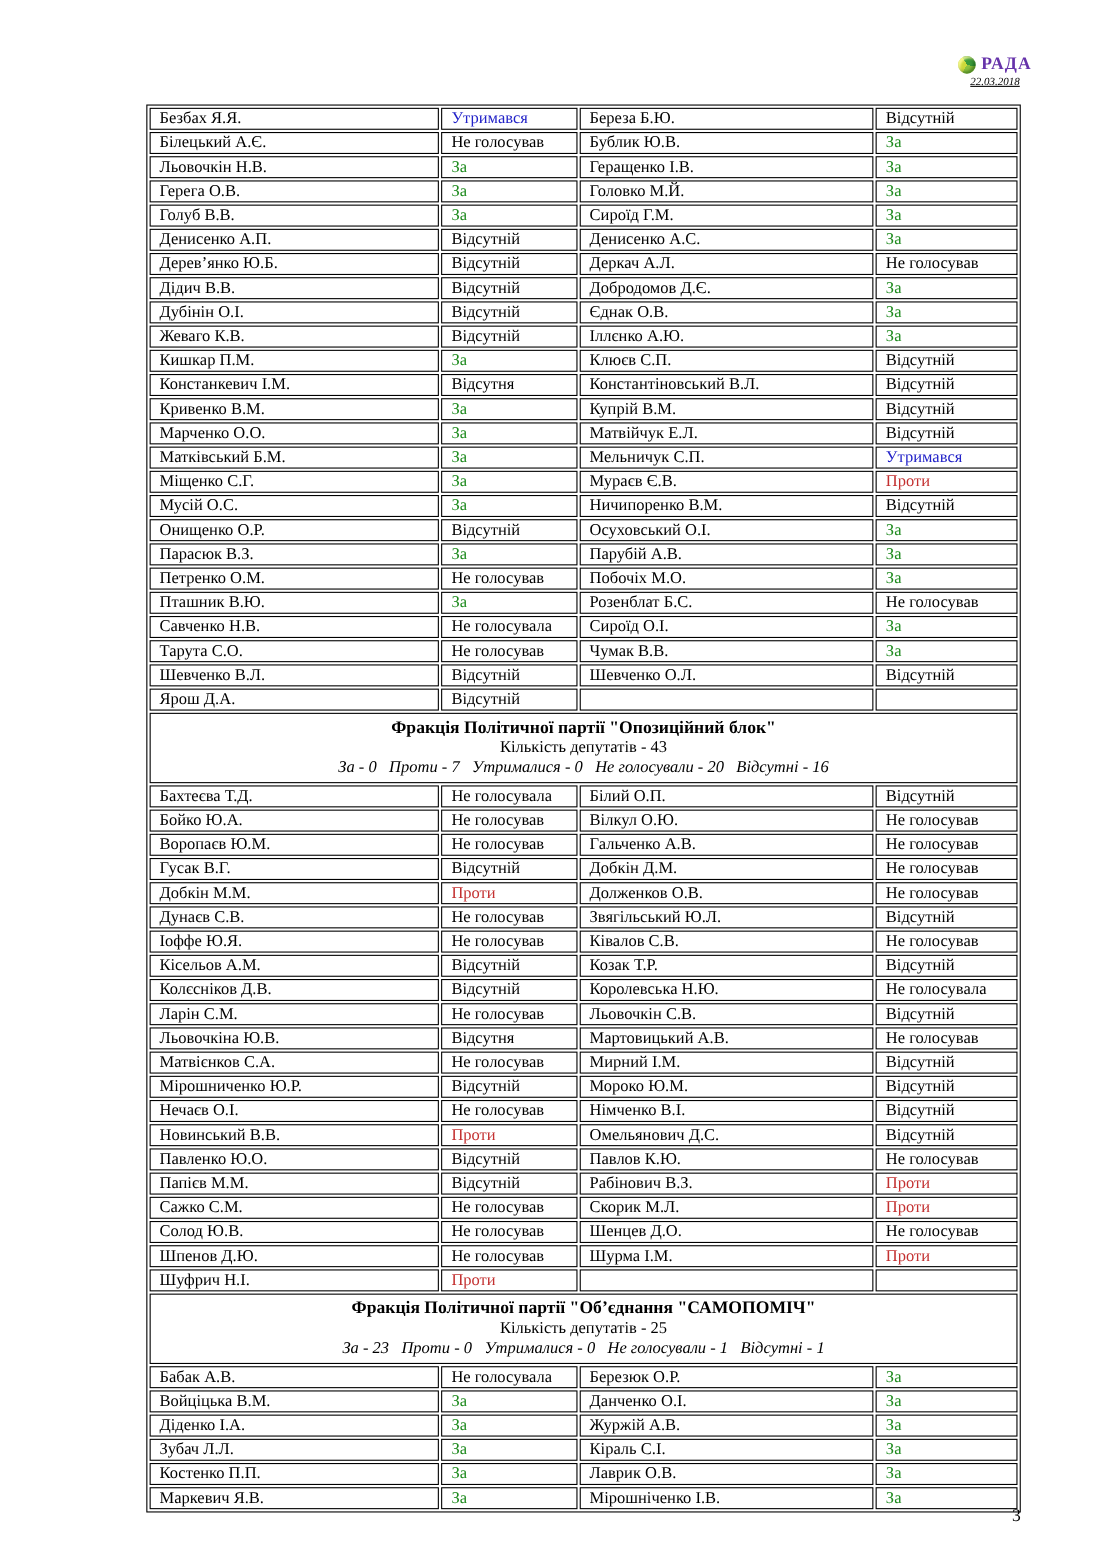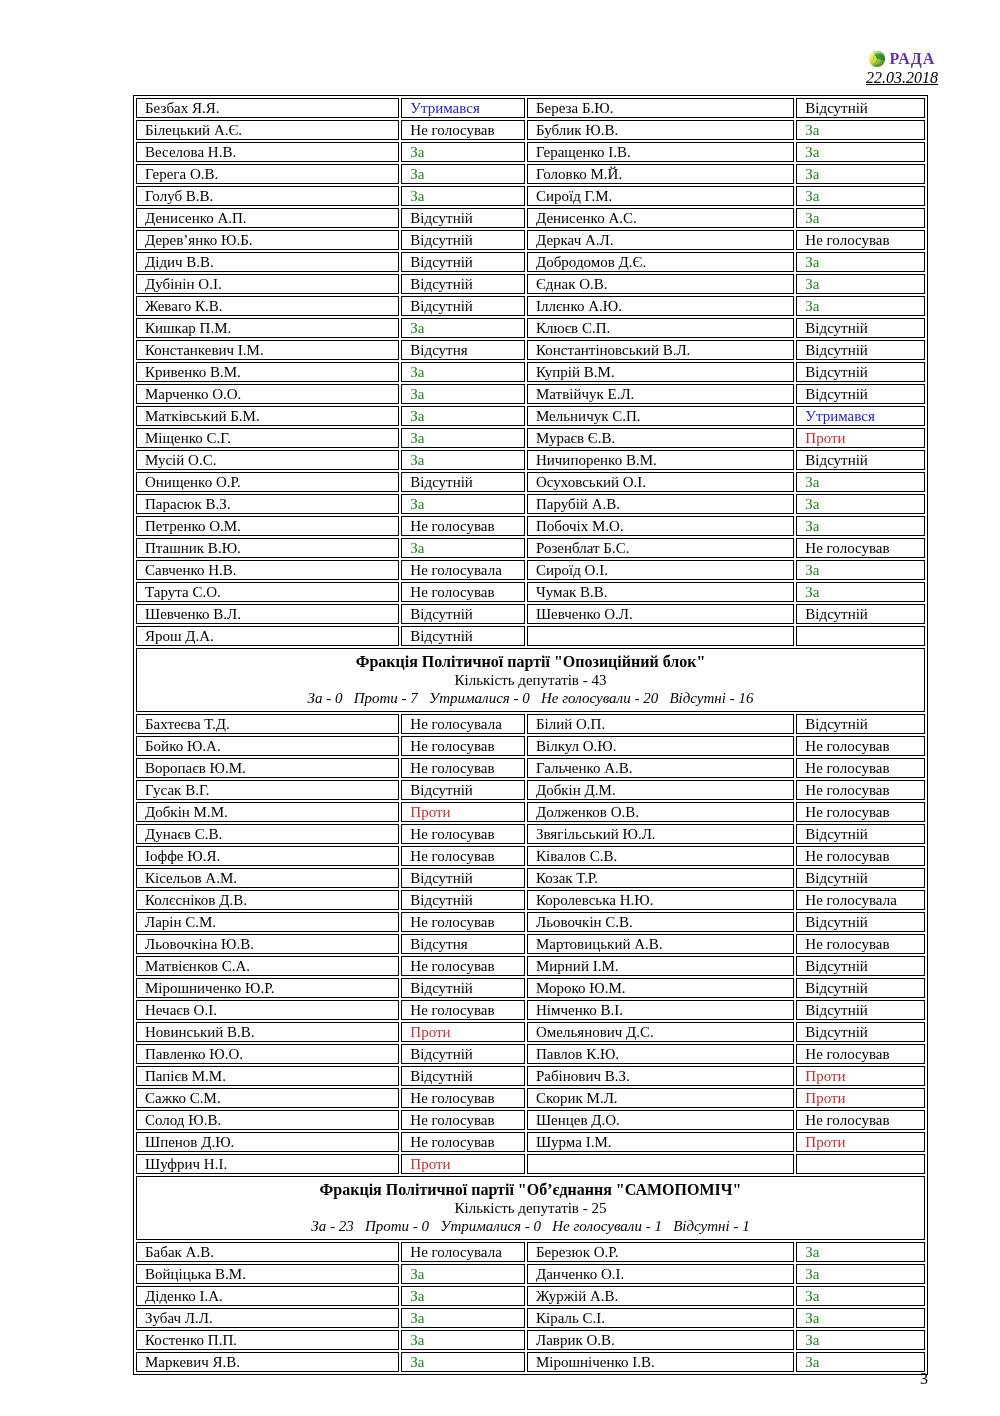--- a/index.html
+++ b/index.html
@@ -8,21 +8,21 @@
     font-family:"Liberation Serif","DejaVu Serif",serif;color:#000;
   }
   .logo-wrap{position:absolute;top:50px;right:62px;text-align:center;}
   .logo-line{display:flex;align-items:center;gap:5px;justify-content:center;}
   .logo-ball{
     width:16px;height:16px;border-radius:50%;
     background:conic-gradient(from 210deg,#cdd93a 0 120deg,#3a9a3a 120deg 250deg,#8fc43f 250deg 360deg);
     box-shadow:inset -2px -2px 3px rgba(0,60,0,.45), inset 2px 2px 2px rgba(255,255,160,.8);
   }
   .logo-text{font-size:16px;font-weight:bold;letter-spacing:1px;}
-  .logo-date{font-size:16px;font-style:italic;text-decoration:underline;margin-top:1px;}
+  .logo-date{font-size:10px;font-style:italic;text-decoration:underline;margin-top:1px;}
   .vote-table{
     position:absolute;left:133px;top:95px;width:795px;
     border-collapse:separate;border-spacing:2px;
     border:1px solid #000;table-layout:fixed;
   }
   .vote-table td{
     border:1px solid #000;font-size:15px;line-height:15px;
     padding:1.5px 2px 1.5px 8px;overflow:hidden;white-space:nowrap;
     vertical-align:middle;height:15px;
   }
@@ -59,21 +59,21 @@
         <td>Береза Б.Ю.</td>
         <td style="color: rgb(0, 0, 0);">Відсутній</td>
       </tr>
       <tr>
         <td>Білецький А.Є.</td>
         <td style="color: rgb(0, 0, 0);">Не голосував</td>
         <td>Бублик Ю.В.</td>
         <td style="color: rgb(31, 139, 31);">За</td>
       </tr>
       <tr>
-        <td>Веселова Н.В.</td>
+        <td>Льовочкін Н.В.</td>
         <td style="color: rgb(31, 139, 31);">За</td>
         <td>Геращенко І.В.</td>
         <td style="color: rgb(31, 139, 31);">За</td>
       </tr>
       <tr>
         <td>Герега О.В.</td>
         <td style="color: rgb(31, 139, 31);">За</td>
         <td>Головко М.Й.</td>
         <td style="color: rgb(31, 139, 31);">За</td>
       </tr>

